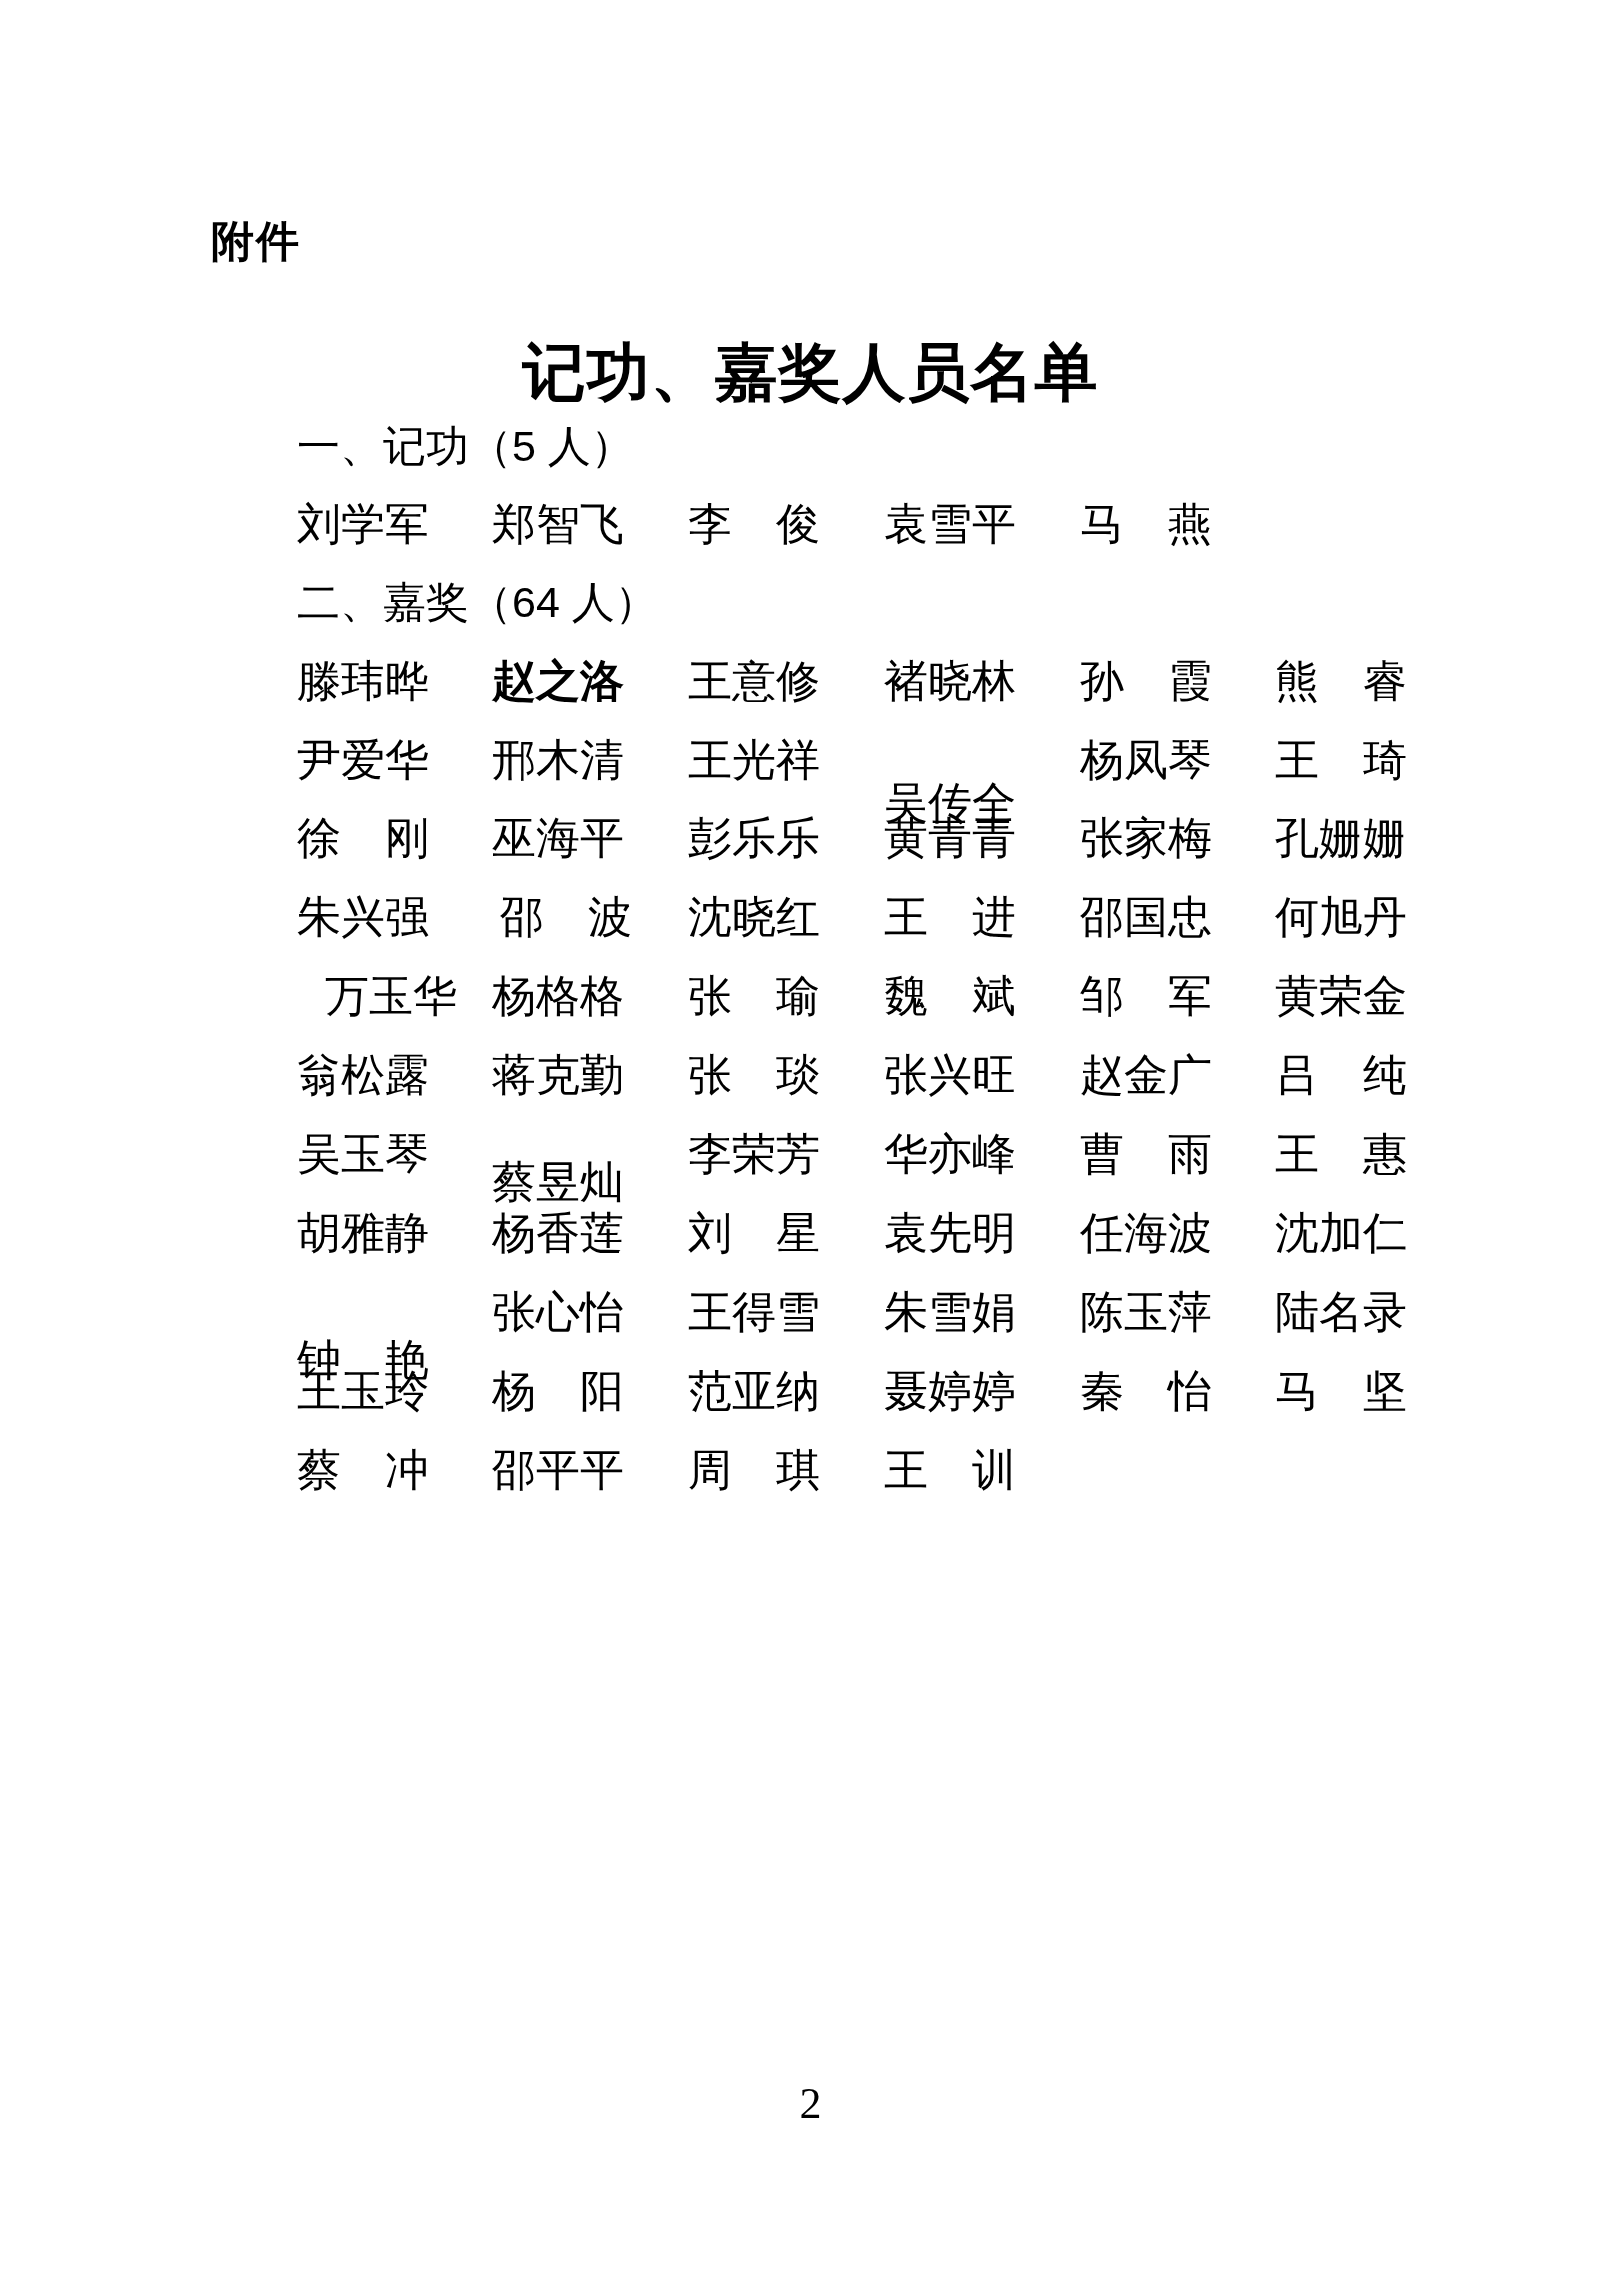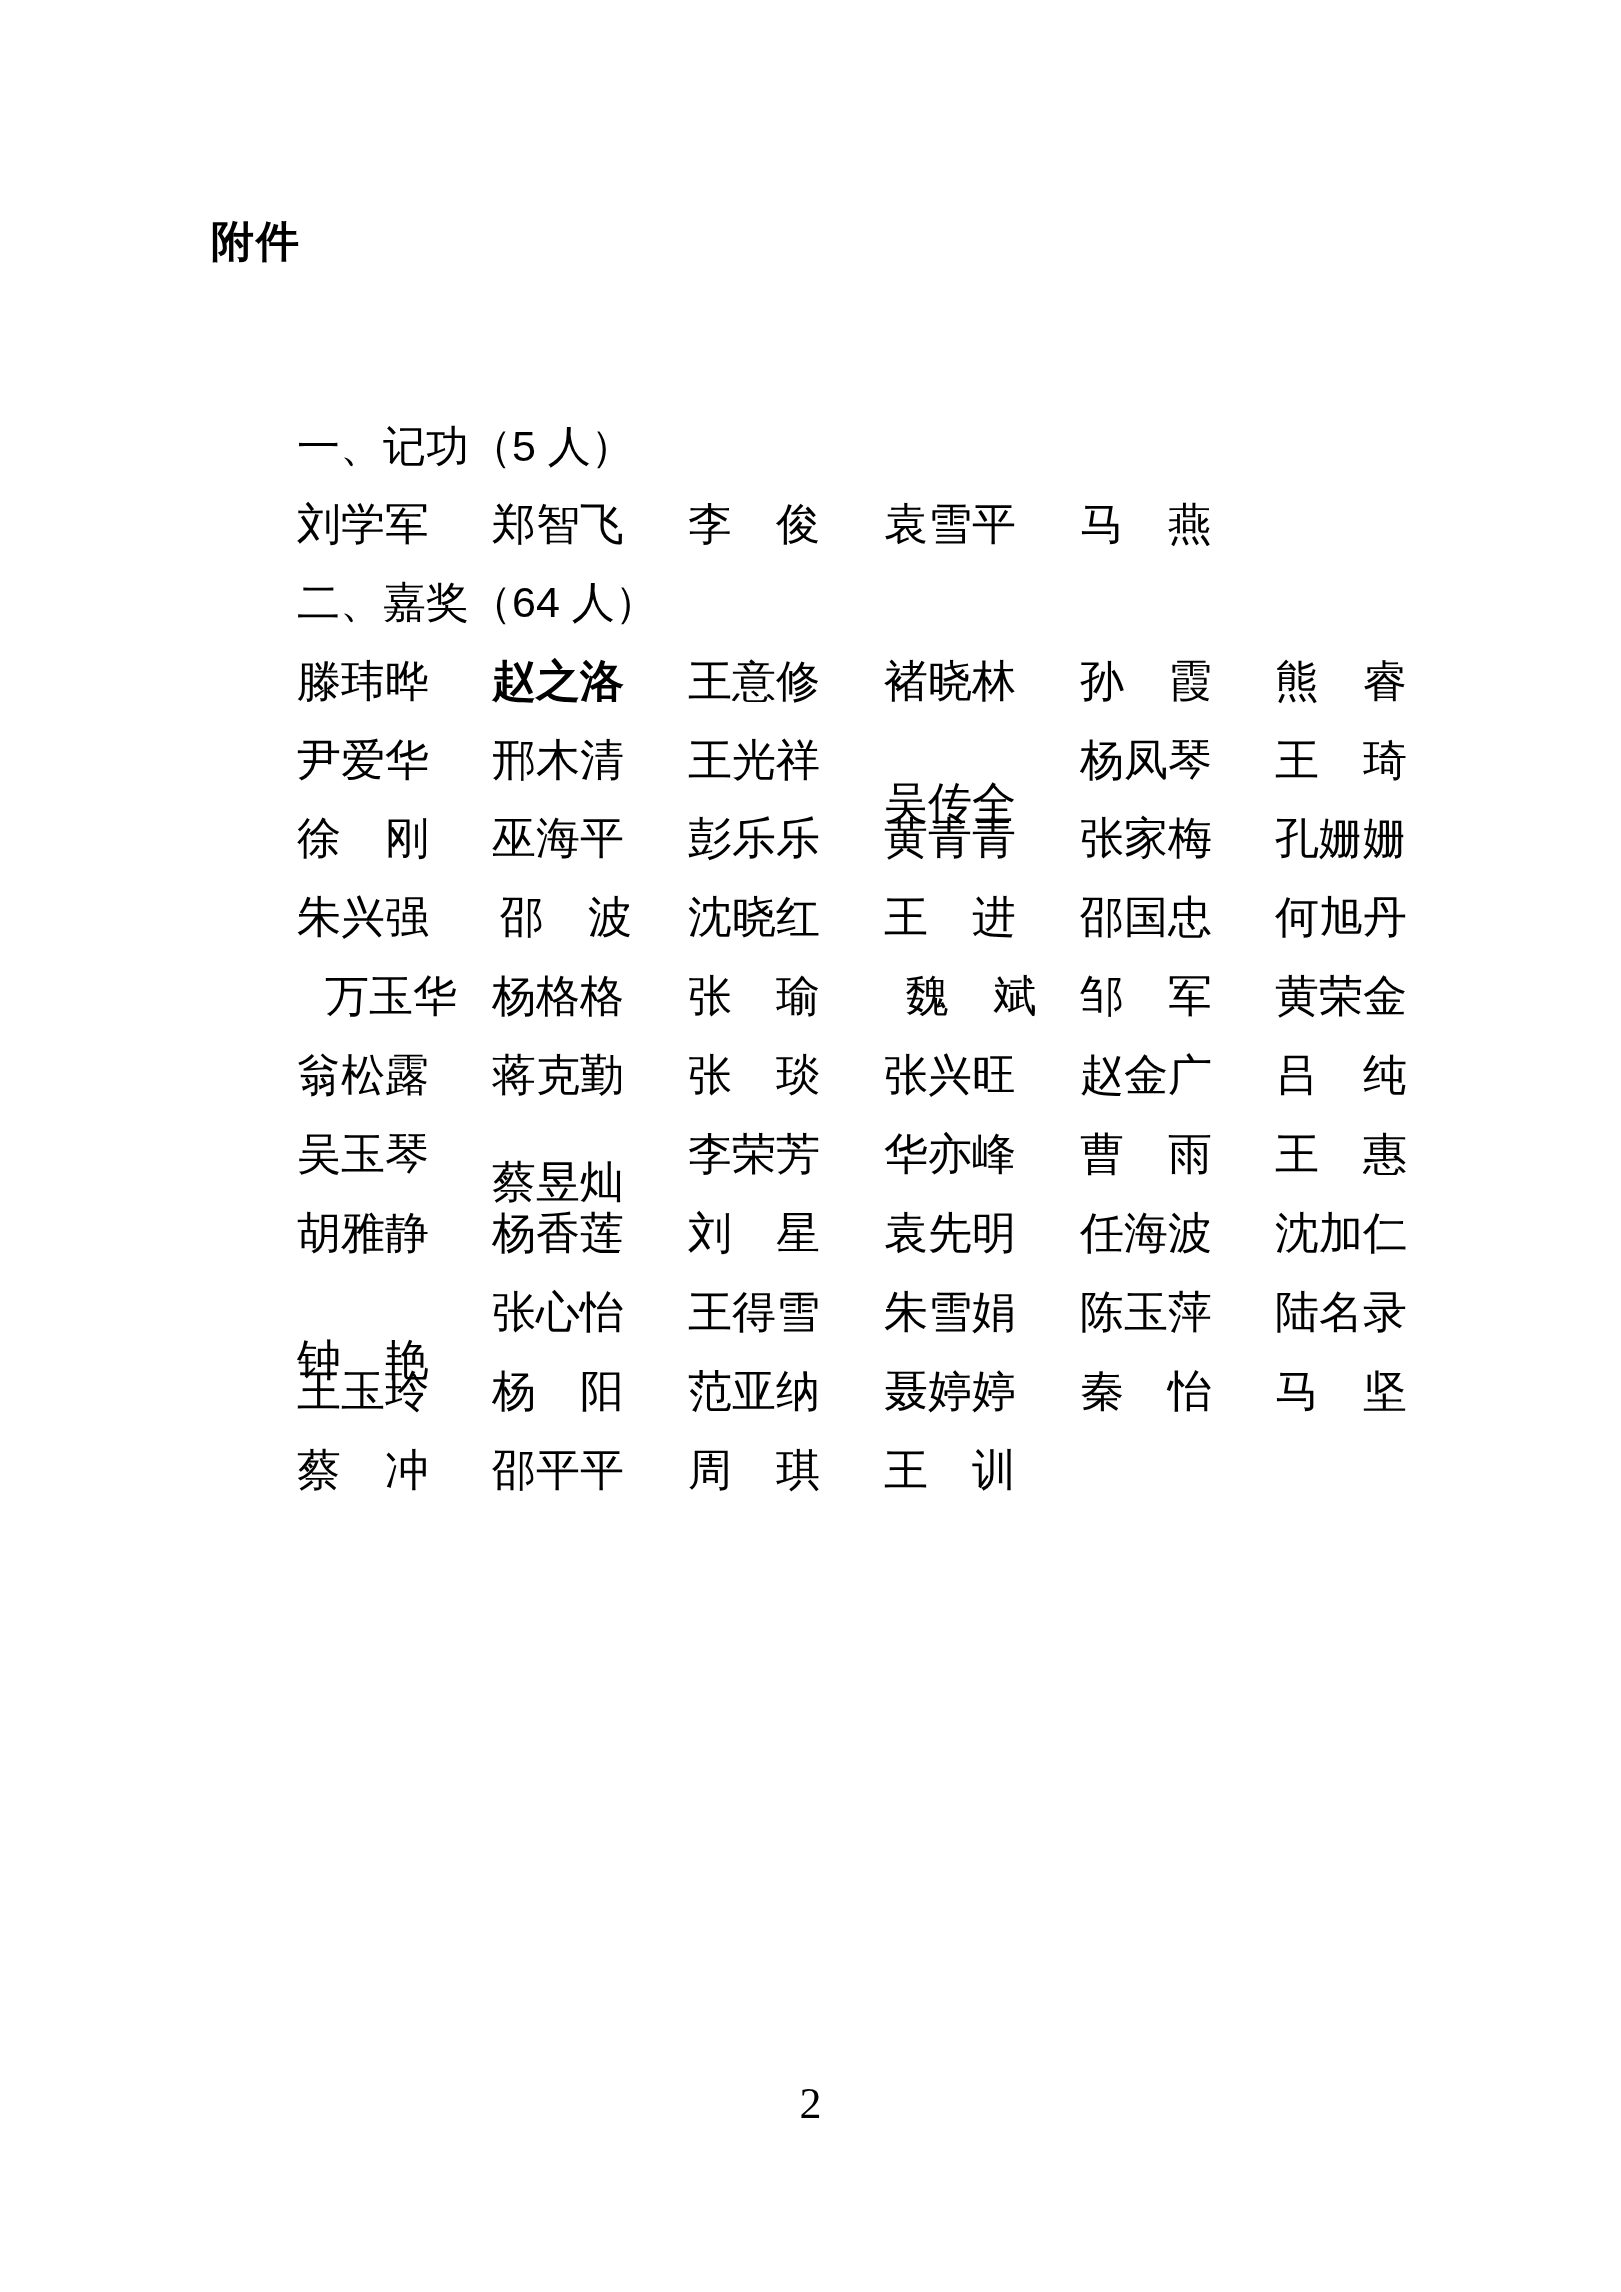--- a/index.html
+++ b/index.html
@@ -65,20 +65,21 @@
     line-height: 1;
     font-family: "Liberation Serif", "DejaVu Serif", serif;
   }
 </style>
 </head>
 <body>
 
 <div class="page">
   <div class="attachment-label">附件</div>
 
+  <h1 class="doc-title">记功、嘉奖人员名单</h1>
 
   <div id="sections-container">
       <div class="sec-heading" style="top: 425px;">一、记功（5 人）</div>
       <span class="cjk-name" style="left: 297px; top: 503px;">刘学军</span>
       <span class="cjk-name" style="left: 492px; top: 503px;">郑智飞</span>
       <span class="cjk-name" style="left: 688px; top: 503px;">李　俊</span>
       <span class="cjk-name" style="left: 884px; top: 503px;">袁雪平</span>
       <span class="cjk-name" style="left: 1080px; top: 503px;">马　燕</span>
       <div class="sec-heading" style="top: 581px;">二、嘉奖（64 人）</div>
       <span class="cjk-name" style="left: 297px; top: 660px;">滕玮晔</span>
@@ -101,21 +102,21 @@
       <span class="cjk-name" style="left: 1275px; top: 817px;">孔姗姗</span>
       <span class="cjk-name" style="left: 297px; top: 896px;">朱兴强</span>
       <span class="cjk-name" style="left: 492px; top: 896px; margin-left: 8px;">邵　波</span>
       <span class="cjk-name" style="left: 688px; top: 896px;">沈晓红</span>
       <span class="cjk-name" style="left: 884px; top: 896px;">王　进</span>
       <span class="cjk-name" style="left: 1080px; top: 896px;">邵国忠</span>
       <span class="cjk-name" style="left: 1275px; top: 896px;">何旭丹</span>
       <span class="cjk-name" style="left: 297px; top: 975px; margin-left: 28px;">万玉华</span>
       <span class="cjk-name" style="left: 492px; top: 975px;">杨格格</span>
       <span class="cjk-name" style="left: 688px; top: 975px;">张　瑜</span>
-      <span class="cjk-name" style="left: 884px; top: 975px; margin-left: 21px;">魏　斌</span>
+      <span class="cjk-name" style="left: 884px; top: 975px;">魏　斌</span>
       <span class="cjk-name" style="left: 1080px; top: 975px;">邹　军</span>
       <span class="cjk-name" style="left: 1275px; top: 975px;">黄荣金</span>
       <span class="cjk-name" style="left: 297px; top: 1054px;">翁松露</span>
       <span class="cjk-name" style="left: 492px; top: 1054px;">蒋克勤</span>
       <span class="cjk-name" style="left: 688px; top: 1054px;">张　琰</span>
       <span class="cjk-name" style="left: 884px; top: 1054px;">张兴旺</span>
       <span class="cjk-name" style="left: 1080px; top: 1054px;">赵金广</span>
       <span class="cjk-name" style="left: 1275px; top: 1054px;">吕　纯</span>
       <span class="cjk-name" style="left: 297px; top: 1133px;">吴玉琴</span>
       <span class="cjk-name" style="left: 492px; top: 1133px; margin-top: 28px;">蔡昱灿</span>

